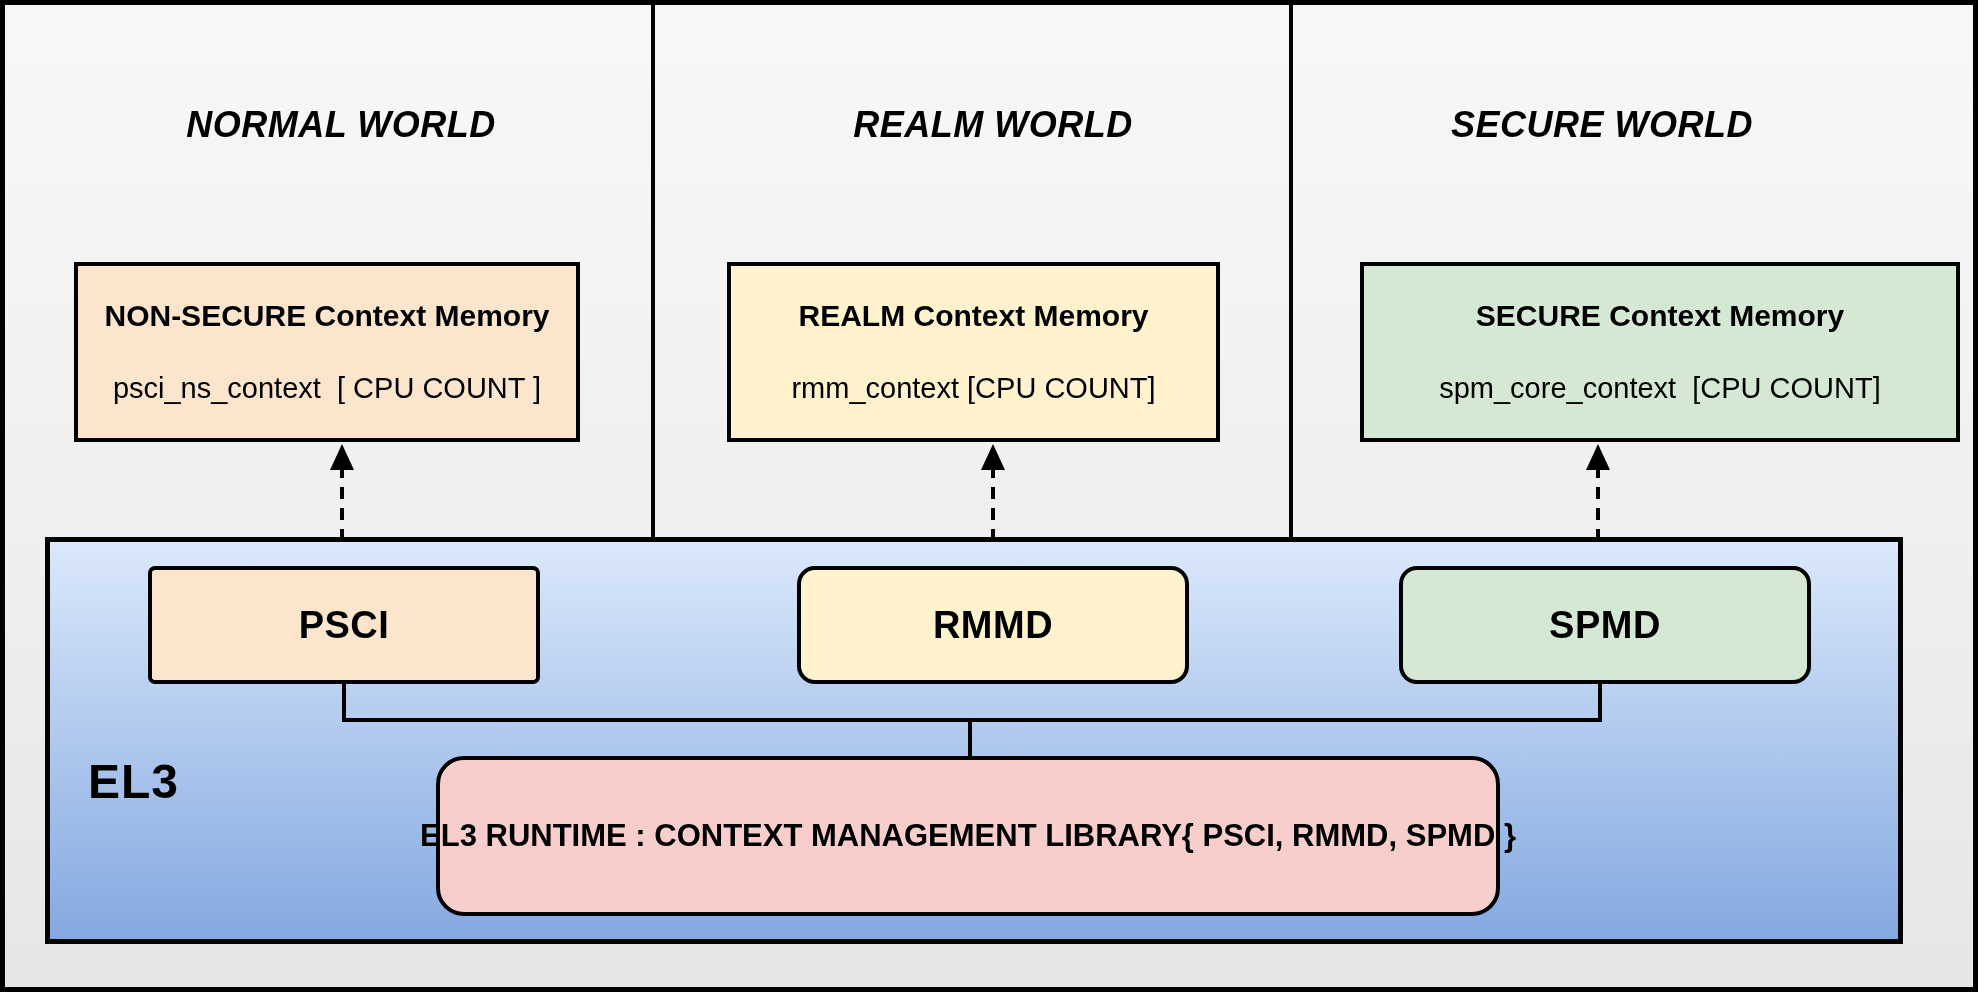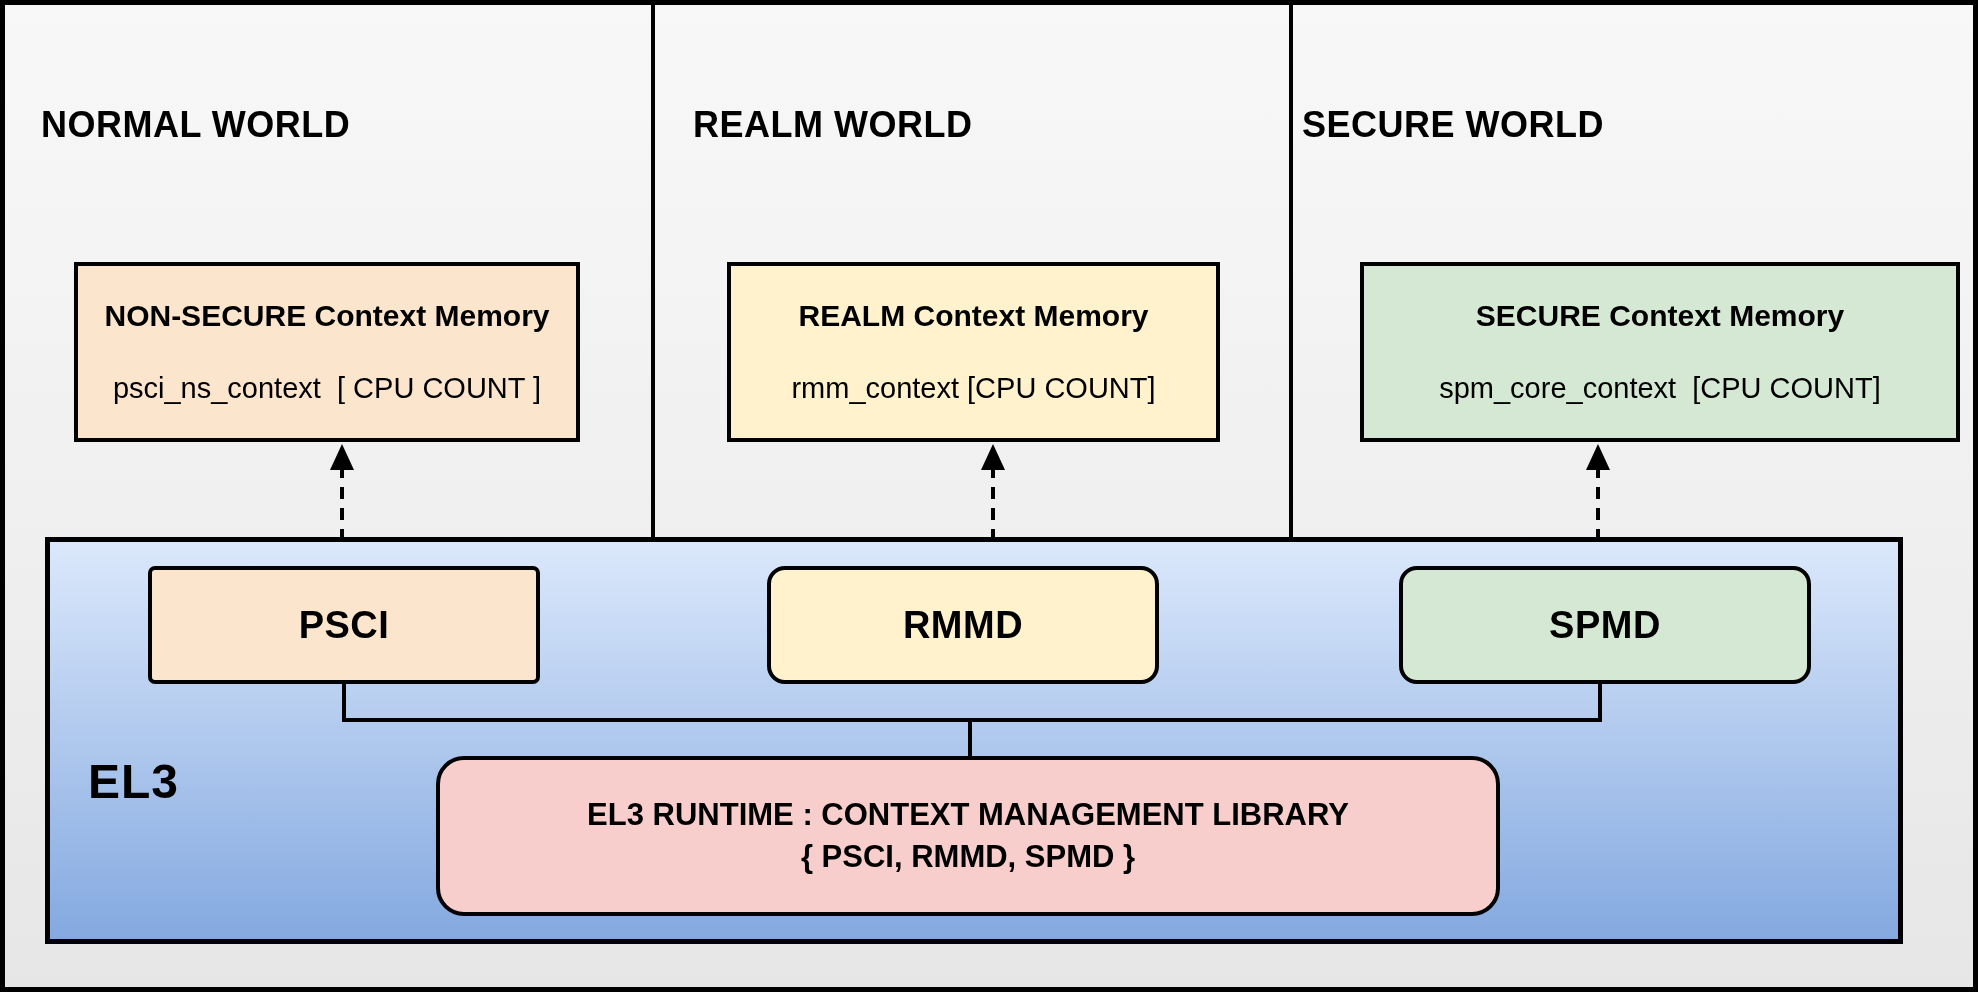--- a/index.html
+++ b/index.html
@@ -9,21 +9,21 @@
     background:linear-gradient(180deg,#f8f8f8 0%,#efefef 55%,#e6e6e6 100%);
     font-family:"Liberation Sans","DejaVu Sans",sans-serif;
     color:#000;
     overflow:hidden;
   }
   .frame{position:absolute;inset:0;border:5px solid #000;pointer-events:none;}
   .abs{position:absolute;box-sizing:border-box;}
   .divider{width:4px;background:#000;top:5px;height:534px;}
   .world-title{
     width:600px;top:103px;height:44px;line-height:44px;
-    font-size:36px;font-weight:bold;letter-spacing:.5px;
+    text-align:center;font-size:36px;font-weight:bold;letter-spacing:.5px;font-style:italic;
   }
   .ctx-box{
     top:262px;height:180px;border:4px solid #000;
     display:flex;flex-direction:column;align-items:center;
     padding-top:30px;
   }
   .ctx-title{font-size:30px;font-weight:bold;line-height:40px;white-space:pre;}
   .ctx-code{font-size:29px;line-height:40px;margin-top:32px;white-space:pre;}
   .varrow{width:24px;top:444px;height:120px;}
   .ah{position:absolute;left:0;width:0;height:0;border-left:12px solid transparent;border-right:12px solid transparent;}
@@ -37,21 +37,21 @@
   .el3-label{left:88px;top:756px;font-size:48px;font-weight:bold;letter-spacing:1px;line-height:52px;}
   .proto-box{
     top:566px;height:118px;border:4px solid #000;border-radius:18px;
     display:flex;align-items:center;justify-content:center;
     font-size:38px;font-weight:bold;letter-spacing:.5px;
   }
   .conn{background:#000;}
   .runtime-box{
     left:436px;top:756px;width:1064px;height:160px;
     border:4px solid #000;border-radius:28px;
-    display:flex;flex-direction:column;align-items:center;justify-content:center;
+    display:flex;flex-direction:row;align-items:center;justify-content:center;
     text-align:center;
   }
   .rt-line{font-size:31px;font-weight:bold;line-height:42px;white-space:pre;}
 </style>
 </head>
 <body>
 
 <div class="canvas">
 
   <div class="abs divider" style="left:651px;"></div>
@@ -89,21 +89,21 @@
     <div class="dash-line"></div>
     <div class="ah ah-down"></div>
   </div>
 
   <div class="abs el3-box" style="background: linear-gradient(rgb(219, 232, 251) 0%, rgb(132, 169, 224) 100%);"></div>
   <div class="abs el3-label">EL3</div>
 
   <div class="abs proto-box" style="left: 148px; width: 392px; background-color: rgb(252, 229, 205); border-radius: 7px;">
     <span>PSCI</span>
   </div>
-  <div class="abs proto-box" style="left: 767px; width: 392px; background-color: rgb(255, 242, 204);">
+  <div class="abs proto-box" style="left: 797px; width: 392px; background-color: rgb(255, 242, 204);">
     <span>RMMD</span>
   </div>
   <div class="abs proto-box" style="left: 1399px; width: 412px; background-color: rgb(213, 232, 212);">
     <span>SPMD</span>
   </div>
 
   <div class="abs conn" style="left:342px;top:682px;width:4px;height:40px;"></div>
   <div class="abs conn" style="left:1598px;top:682px;width:4px;height:40px;"></div>
   <div class="abs conn" style="left:342px;top:718px;width:1260px;height:4px;"></div>
   <div class="abs conn" style="left:968px;top:720px;width:4px;height:38px;"></div>

